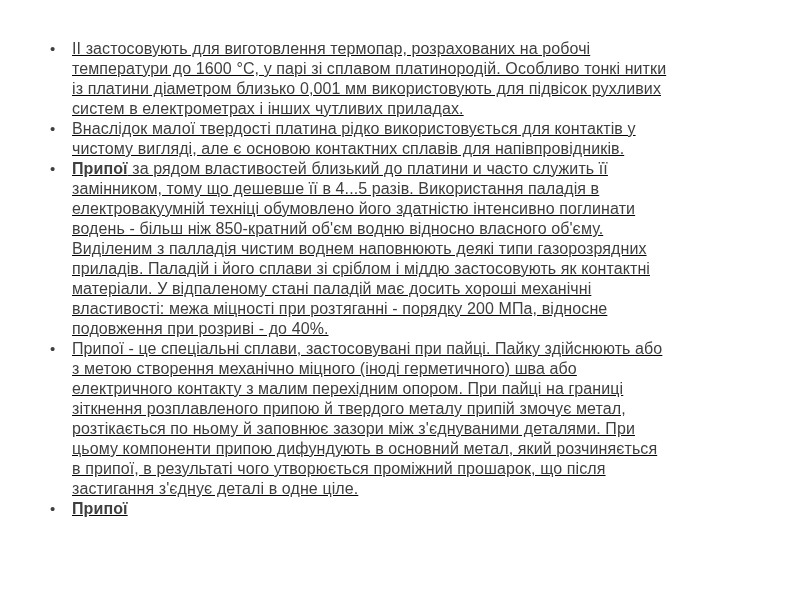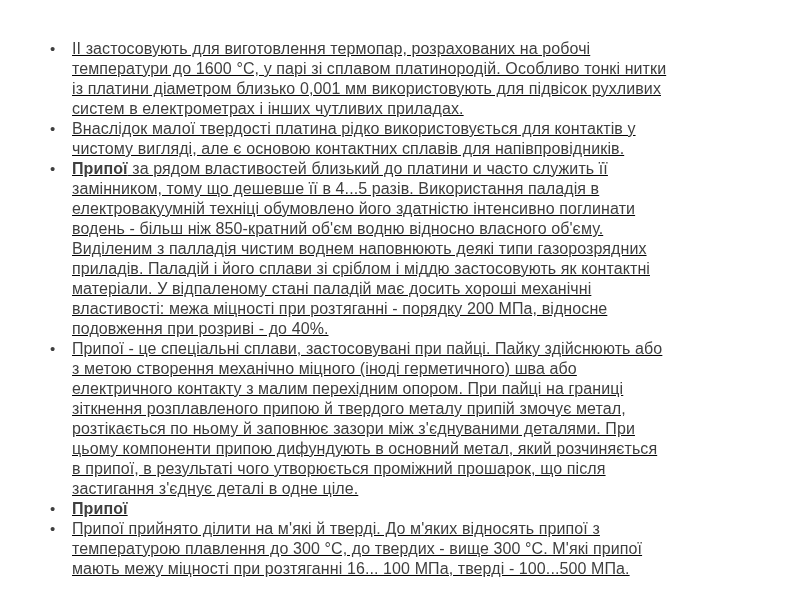--- a/index.html
+++ b/index.html
@@ -61,17 +61,14 @@
 подовження при розриві - до 40%.</span></li>
     <li><span class="b"></span><span>Припої - це спеціальні сплави, застосовувані при пайці. Пайку здійснюють або
 з метою створення механічно міцного (іноді герметичного) шва або
 електричного контакту з малим перехідним опором. При пайці на границі
 зіткнення розплавленого припою й твердого металу припій змочує метал,
 розтікається по ньому й заповнює зазори між з'єднуваними деталями. При
 цьому компоненти припою дифундують в основний метал, який розчиняється
 в припої, в результаті чого утворюється проміжний прошарок, що після
 застигання з'єднує деталі в одне ціле.</span></li>
     <li><span class="b">Припої</span><span></span></li>
-    <li><span class="b"></span><span>Припої прийнято ділити на м'які й тверді. До м'яких відносять припої з
-температурою плавлення до 300 °C, до твердих - вище 300 °C. М'які припої
-мають межу міцності при розтяганні 16... 100 МПа, тверді - 100...500 МПа.</span></li>
   </ul>
 </div>
 
 </body></html>

